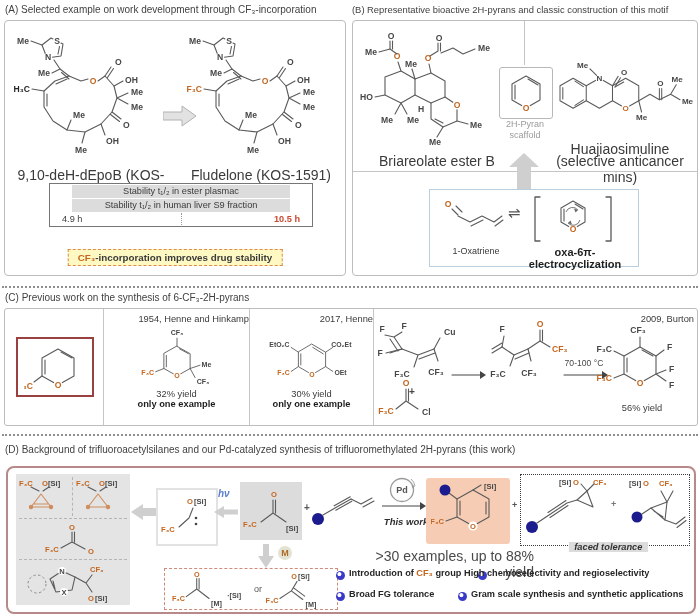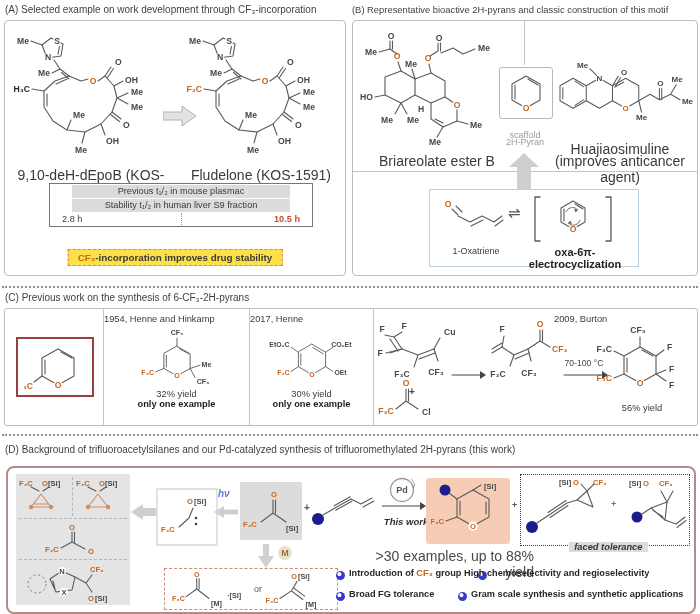--- a/index.html
+++ b/index.html
@@ -11,21 +11,21 @@
   .dots{border-top:2px dotted #8f8f8f;height:0;}
   .cname{font-size:14px;color:#3a3a3a;text-align:center;}
   .gray-lbl{font-size:9px;color:#9b9b9b;text-align:center;}
   
   .stable{border:1.2px solid #767676;background:#fff;font-size:9.2px;}
   .thead{background:#dcdcdc;text-align:center;color:#3a3a3a;height:13px;line-height:13px;margin:1px 22px 0 22px;}
   .trow{display:flex;justify-content:space-between;padding:0 12px;height:14px;line-height:14px;position:relative;}
   .trow .mid{position:absolute;left:50%;top:1px;bottom:1px;border-left:1px dotted #9a9a9a;}
   .vorange{color:#c55325;font-weight:bold;}
   .vred{color:#c94a32;font-weight:bold;}
-  .concl{border:1.5px dashed #e08a4a;padding:2px 9px;font-size:9.8px;font-weight:bold;color:#3a3a3a;background:#fde047;white-space:nowrap;}
+  .concl{border:1.5px dashed #e08a4a;padding:2px 9px;font-size:9.8px;font-weight:bold;color:#3a3a3a;background:#fef9c3;white-space:nowrap;}
   .ocf3{color:#c4661f;}
   
   svg text{font-family:"Liberation Sans",sans-serif;font-size:8.6px;font-weight:600;fill:#474747;}
   svg text.lblo{fill:#c4661f;}
   svg text.sm{font-size:7.6px;}
   .bond{stroke:#5a5a5a;stroke-width:1.1;fill:none;stroke-linecap:round;stroke-linejoin:round;}
   .bondo{stroke:#cf8d5e;stroke-width:1.1;fill:none;stroke-linecap:round;stroke-linejoin:round;}
   .obg{fill:#fff;stroke:none;}
   .arr{stroke:#666;stroke-width:0.9;fill:none;}
   .ahead{fill:#666;stroke:none;}
@@ -45,21 +45,21 @@
   .faced{position:absolute;bottom:-7px;left:52%;transform:translateX(-50%);background:#dcdcdc;
     padding:0 5px;font-size:9.3px;font-weight:bold;font-style:italic;color:#333;white-space:nowrap;}
   .bullet-txt{font-size:9.2px;font-weight:bold;color:#262626;white-space:nowrap;}
   .bullet-ic{width:9px;height:9px;border-radius:50%;
     background:radial-gradient(circle at 38% 35%, #ffffff 0 1.6px, #3a3ac8 2.4px);}
   .mbadge{width:14px;height:14px;border-radius:50%;background:#e3e3d3;color:#b06a28;font-weight:bold;
     font-size:9px;text-align:center;line-height:14px;}
   .plus{font-size:10px;color:#555;font-weight:bold;}
   .orlbl{font-size:9px;color:#555;margin:0 1px;}
   .equil{font-size:15px;color:#555;}
-  .refc{font-size:9.3px;color:#3a3a3a;text-align:left;}
+  .refc{font-size:9.3px;color:#3a3a3a;text-align:right;}
   .yieldc{font-size:9.3px;color:#3a3a3a;text-align:center;}
   .notec{font-size:9.3px;color:#1e1e1e;font-weight:bold;text-align:center;}
   .bluebox{border:1.3px solid #b9cfdf;background:#fff;}
   .redbox{border:2px solid #994040;background:#fff;}
   .cell{position:relative;height:100%;box-sizing:border-box;}
   .cell+.cell{border-left:1.4px solid #c6c6c6;}
 </style>
 </head>
 <body>
 
@@ -139,24 +139,24 @@
         <text x="62" y="89">Me</text>
       <path class="bond" d="M33,62 L21,60"></path>
         <text x="19" y="63" text-anchor="end" class="lblo" style="font-weight:bold;">F₃C</text>
       <path class="bond" d="M36,77 L36,65 M45,55 L56,50"></path>
     </svg>
 
     <div class="abs cname" style="left:0;top:146px;width:172px;">9,10-deH-dEpoB (KOS-1584)</div>
     <div class="abs cname" style="left:176px;top:146px;width:160px;">Fludelone (KOS-1591)</div>
 
     <div class="abs stable" style="left:44px;top:162px;width:262px;">
-      <div class="thead">Previous t₁/₂ in mouse plasmac</div>
+      <div class="thead">Stability t₁/₂ in ester plasmac</div>
       <div class="thead">Stability t₁/₂ in human liver S9 fraction</div>
       <div class="trow">
-        <span>2.8 h</span>
+        <span>4.9 h</span>
         <span class="mid"></span>
         <span class="vred">10.5 h</span>
       </div>
     </div>
 
     <div class="abs concl" style="left:50%;top:228px;transform:translateX(-50%);">
       <span class="ocf3">CF₃</span><span>-incorporation improves drug stability</span>
     </div>
   </div>
 
@@ -199,21 +199,21 @@
     <div class="abs" style="left:171px;top:0;height:44px;border-left:1.4px solid #c4c4c4;"></div>
 
     <div class="abs" style="left:146px;top:46px;width:52px;height:50px;border:1.5px solid #b8b8b8;border-radius:3px;">
       <svg style="position:absolute;left:4px;top:3px;" width="44" height="44" viewBox="0 0 44 44">
         <path class="bond" d="M22,5 L36,13 L36,29 L22,37 L8,29 L8,13 Z"></path>
         <circle class="obg" cx="22" cy="37" r="4.6"></circle>
           <text x="22" y="40" text-anchor="middle" class="lblo">O</text>
         <path class="bond" d="M11,14 L11,28 M24,8 L34,14"></path>
       </svg>
     </div>
-    <div class="abs gray-lbl" style="left:134px;top:98px;width:76px;margin-top:18px;">2H-Pyran</div>
+    <div class="abs gray-lbl" style="left:134px;top:98px;width:76px;">2H-Pyran</div>
     <div class="abs gray-lbl" style="left:134px;top:109px;width:76px;">scaffold</div>
 
     <svg class="abs" style="left:192px;top:8px;" width="150" height="106" viewBox="0 0 160 112">
       <path class="bond" d="M16,60 L16,76 L30,84 L44,76 L44,60 L30,52 Z"></path>
       <path class="bond" d="M19,62 L19,74 M32,55 L41,61 M32,81 L41,75"></path>
       <path class="bond" d="M44,60 L58,52 L72,60 L72,76 L58,84 L44,76"></path>
       <circle class="obg" cx="58" cy="52" r="4.4"></circle>
         <text x="58" y="55" text-anchor="middle">N</text>
       <path class="bond" d="M55,49 L48,42"></path>
         <text x="46" y="41" text-anchor="end">Me</text>
@@ -227,21 +227,21 @@
         <text x="103" y="97" text-anchor="middle">Me</text>
       <path class="bond" d="M100,76 L112,69 L122,75 M122,75 L122,63 M124.5,75 L124.5,63"></path>
       <text x="123" y="60" text-anchor="middle">O</text>
       <path class="bond" d="M122,75 L134,69 L140,59 M134,69 L144,75"></path>
       <text x="141" y="56" text-anchor="middle">Me</text>
       <text x="146" y="79">Me</text>
     </svg>
 
     <div class="abs cname" style="left:8px;top:132px;width:152px;">Briareolate ester B</div>
     <div class="abs cname" style="left:192px;top:120px;width:150px;">Huajiaosimuline</div>
-    <div class="abs cname" style="left:188px;top:132px;width:158px;">(improves anticancer agent)</div>
+    <div class="abs cname" style="left:188px;top:132px;width:158px;">(selective anticancer mins)</div>
 
     <div class="abs" style="left:0;top:150px;width:100%;border-top:1.4px solid #c4c4c4;"></div>
 
     <svg class="abs" style="left:156px;top:132px;" width="30" height="36" viewBox="0 0 30 36">
       <polygon class="garrow" points="15,0 30,14 22,14 22,36 8,36 8,14 0,14"></polygon>
     </svg>
 
     <div class="abs bluebox" style="left:76px;top:168px;width:208px;height:76px;">
       <svg class="abs" style="left:8px;top:6px;" width="68" height="44" viewBox="0 0 68 44">
         <text x="10" y="11" text-anchor="middle" class="lblo">O</text>

